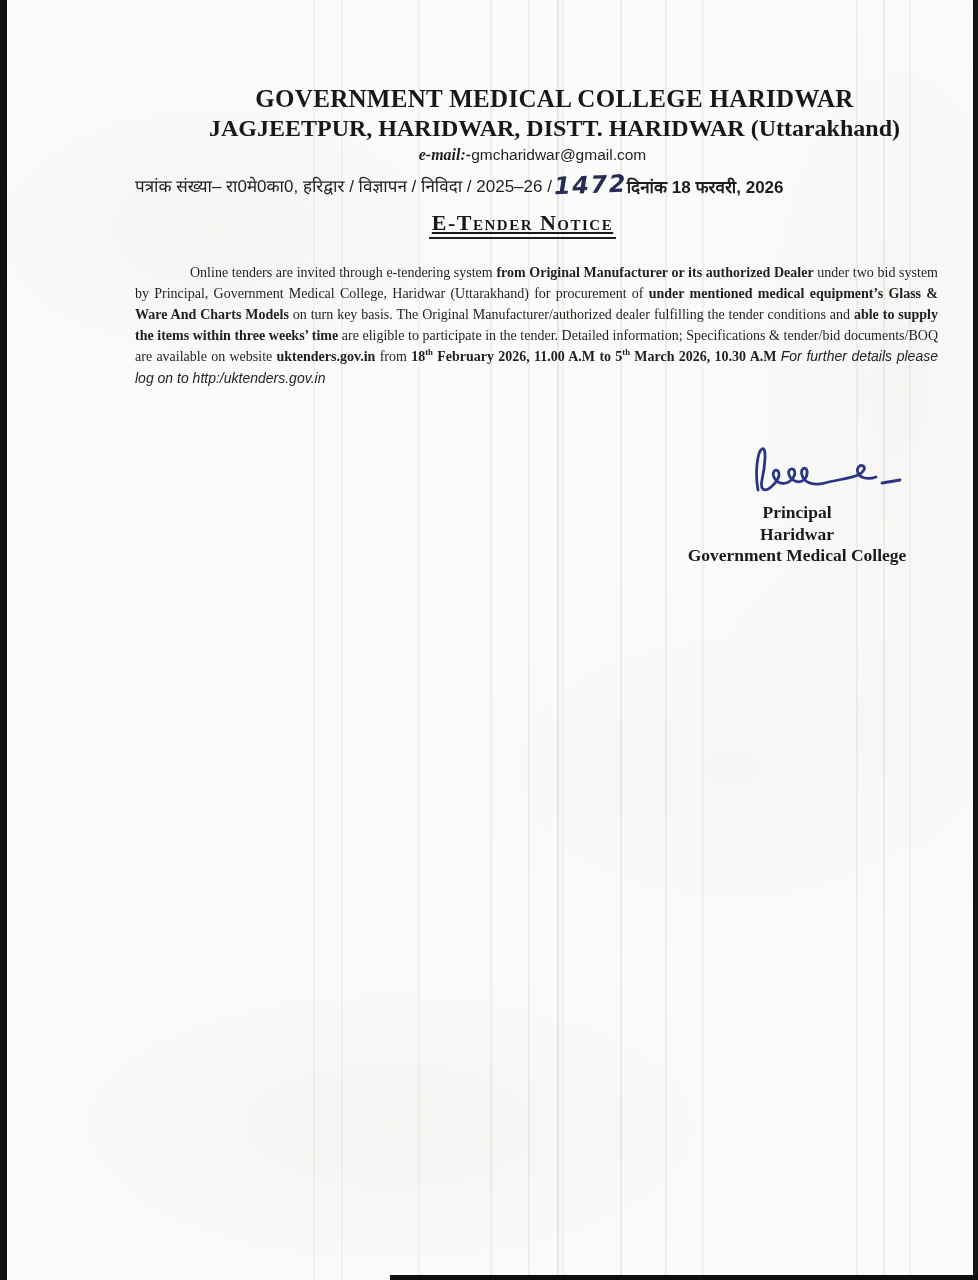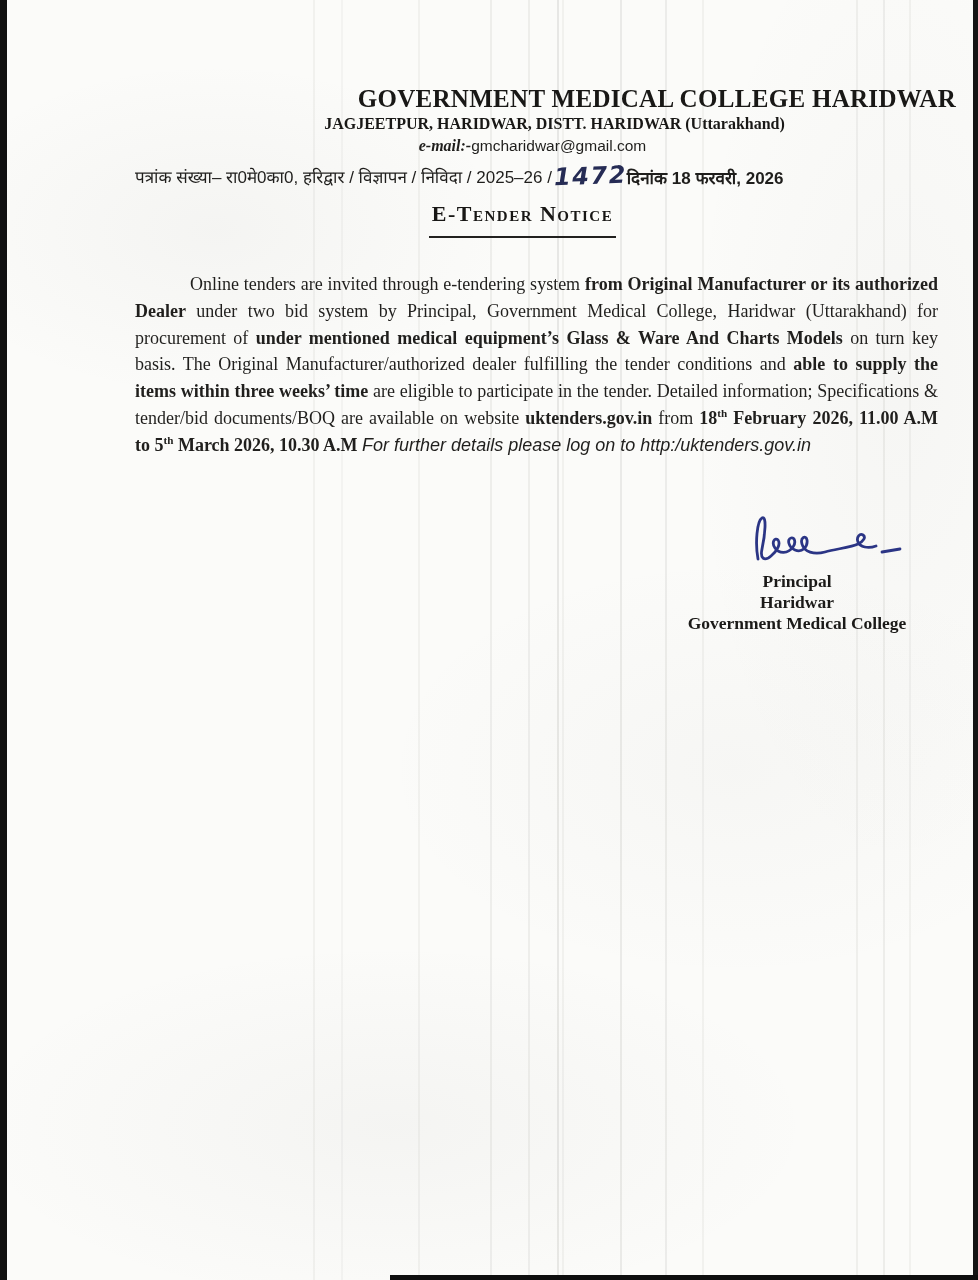--- a/index.html
+++ b/index.html
@@ -19,44 +19,44 @@
       radial-gradient(ellipse 300px 700px at 92% 30%, rgba(120,120,115,0.04), transparent 70%);
   }
   .fold{position:absolute;top:0;bottom:0;width:2px;background:#9a9a96;pointer-events:none;}
   .edge-left{position:absolute;left:0;top:0;width:7px;height:100%;background:#101010;}
   .edge-right{position:absolute;right:0;top:0;width:5px;height:100%;background:#141414;}
   .edge-bottom{position:absolute;left:390px;right:0;bottom:0;height:5px;background:#0e0e0e;}
 
   .doc{position:absolute;left:135px;top:85px;width:803px;}
 
   .hdr{position:relative;left:18px;text-align:center;}
-  .hdr-title{font-size:25px;font-weight:700;letter-spacing:0.3px;margin:0;color:#191816;text-align:right;}
-  .hdr-address{font-size:16px;font-weight:700;margin:2px 0 0 0;color:#191816;}
+  .hdr-title{font-size:25px;font-weight:700;letter-spacing:0.3px;margin:0;color:#191816;}
+  .hdr-address{font-size:24px;font-weight:700;margin:2px 0 0 0;color:#191816;}
   .hdr-email{font-size:16px;margin-top:4px;position:relative;left:-22px;}
   .hdr-email .lbl{font-weight:700;font-style:italic;}
   .hdr-email .addr{font-family:"Liberation Sans",sans-serif;font-size:15.5px;margin-top:28px;}
 
   .ref-row{display:flex;align-items:flex-end;margin-top:6px;
     font-family:"Liberation Sans",sans-serif;font-size:17px;}
   .ref-left{display:flex;align-items:baseline;}
   .handwritten{
     font-family:"DejaVu Sans",sans-serif;font-style:italic;font-weight:700;
     font-size:24px;color:#262c55;letter-spacing:1.5px;
     transform:rotate(-2deg) translateY(1px);display:inline-block;margin-left:2px;
   }
   .ref-date{white-space:nowrap;font-weight:bold;}
 
   .notice-head-wrap{text-align:center;margin-top:12px;position:relative;left:-14px;}
   .notice-head{
     display:inline-block;font-size:22px;font-weight:700;font-variant:small-caps;
-    letter-spacing:1.5px;border-bottom:2.5px solid #22211f;padding:0 3px 9px 3px;color:#181715;
+    letter-spacing:1.5px;border-bottom:2.5px solid #22211f;padding:0 3px 1px 3px;color:#181715;text-decoration:underline;
   }
 
   .body-para{
-    margin-top:33px;font-size:18px;line-height:1.49;text-align:justify;
+    margin-top:24px;font-size:14px;line-height:1.49;text-align:justify;
     text-indent:55px;color:#201f1d;
   }
   .seg-b{font-weight:700;}
   .seg-i{font-style:italic;}
   .seg-sans{font-family:"Liberation Sans",sans-serif;}
   sup{font-size:0.62em;vertical-align:super;line-height:0;}
 
   .sig-block{margin-top:50px;margin-left:auto;width:282px;text-align:center;}
   .sig-ink{display:block;margin-left:92px;margin-bottom:-2px;}
   .sig-line{font-size:17.5px;font-weight:700;line-height:1.22;color:#1b1a18;}

